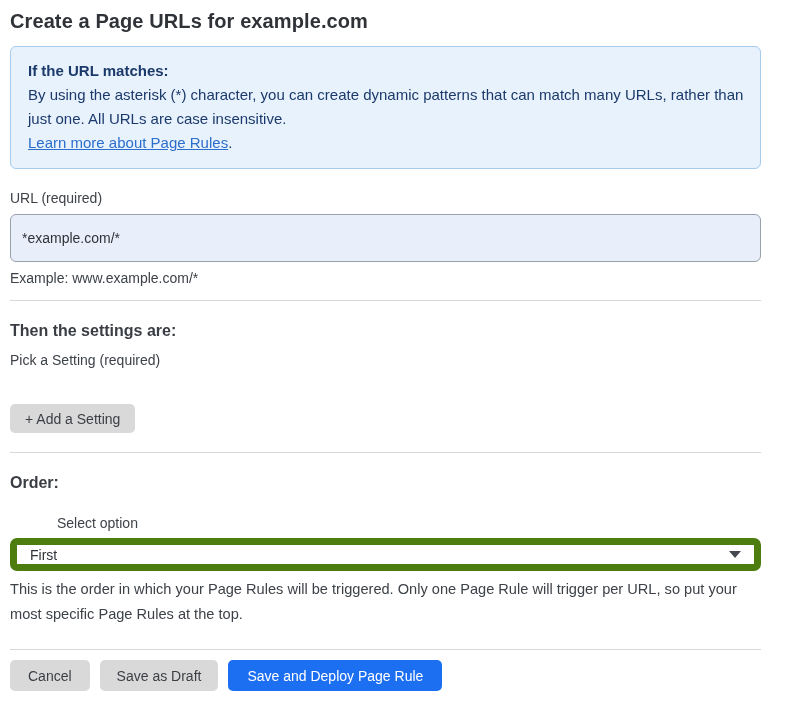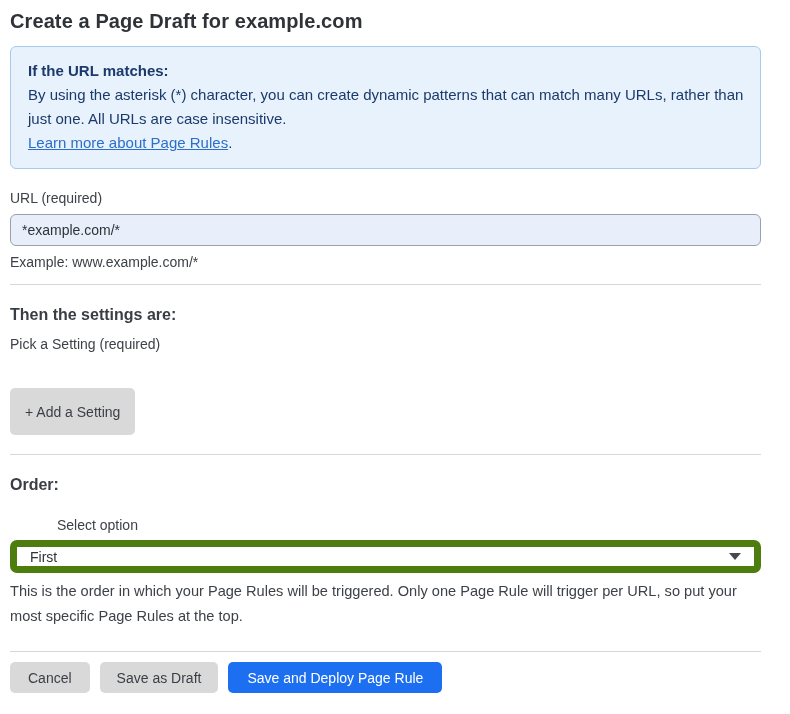--- a/index.html
+++ b/index.html
@@ -49,21 +49,21 @@
   .field-label {
     margin-top: 21px;
     font-size: 14px;
     color: #3d4248;
   }
 
   .url-input {
     display: block;
     margin-top: 8px;
     width: 751px;
-    height: 32px;
+    height: 48px;
     background: #e9eefb;
     border: 1px solid #99a1ad;
     border-radius: 6px;
     padding: 0 11px;
     font-size: 14px;
     color: #2f3338;
     font-family: "Liberation Sans", "DejaVu Sans", sans-serif;
     outline: none;
   }
 
@@ -139,21 +139,21 @@
     font-family: "Liberation Sans", "DejaVu Sans", sans-serif;
     font-size: 14px;
     cursor: pointer;
   }
   .btn-gray {
     background: #d9d9d9;
     color: #3b3f45;
   }
   .add-setting-btn {
     margin-top: 36px;
-    height: 47px;
+    height: 29px;
     padding: 0 15px;
   }
 
   
   .order-select {
     margin-top: 7px;
     width: 751px;
     height: 33px;
     border: 7px solid #4d7c0f;
     border-radius: 7px;
@@ -196,21 +196,21 @@
     color: #ffffff;
     padding: 0 19px;
   }
 </style>
 </head>
 <body>
 
 <div class="page">
   <div class="content">
 
-    <h1 class="page-title">Create a Page Draft for example.com</h1>
+    <h1 class="page-title">Create a Page URLs for example.com</h1>
 
     <div class="info-box">
       <span class="info-heading">If the URL matches:</span>
       <span>By using the asterisk (*) character, you can create dynamic patterns that can match many URLs, rather than just one. All URLs are case insensitive.</span><br>
       <a class="info-link">Learn more about Page Rules</a><span class="link-suffix">.</span>
     </div>
 
     <div class="field-label">URL (required)</div>
     <input class="url-input" type="text" value="*example.com/*" style="">
     <div class="hint-text">Example: www.example.com/*</div>

